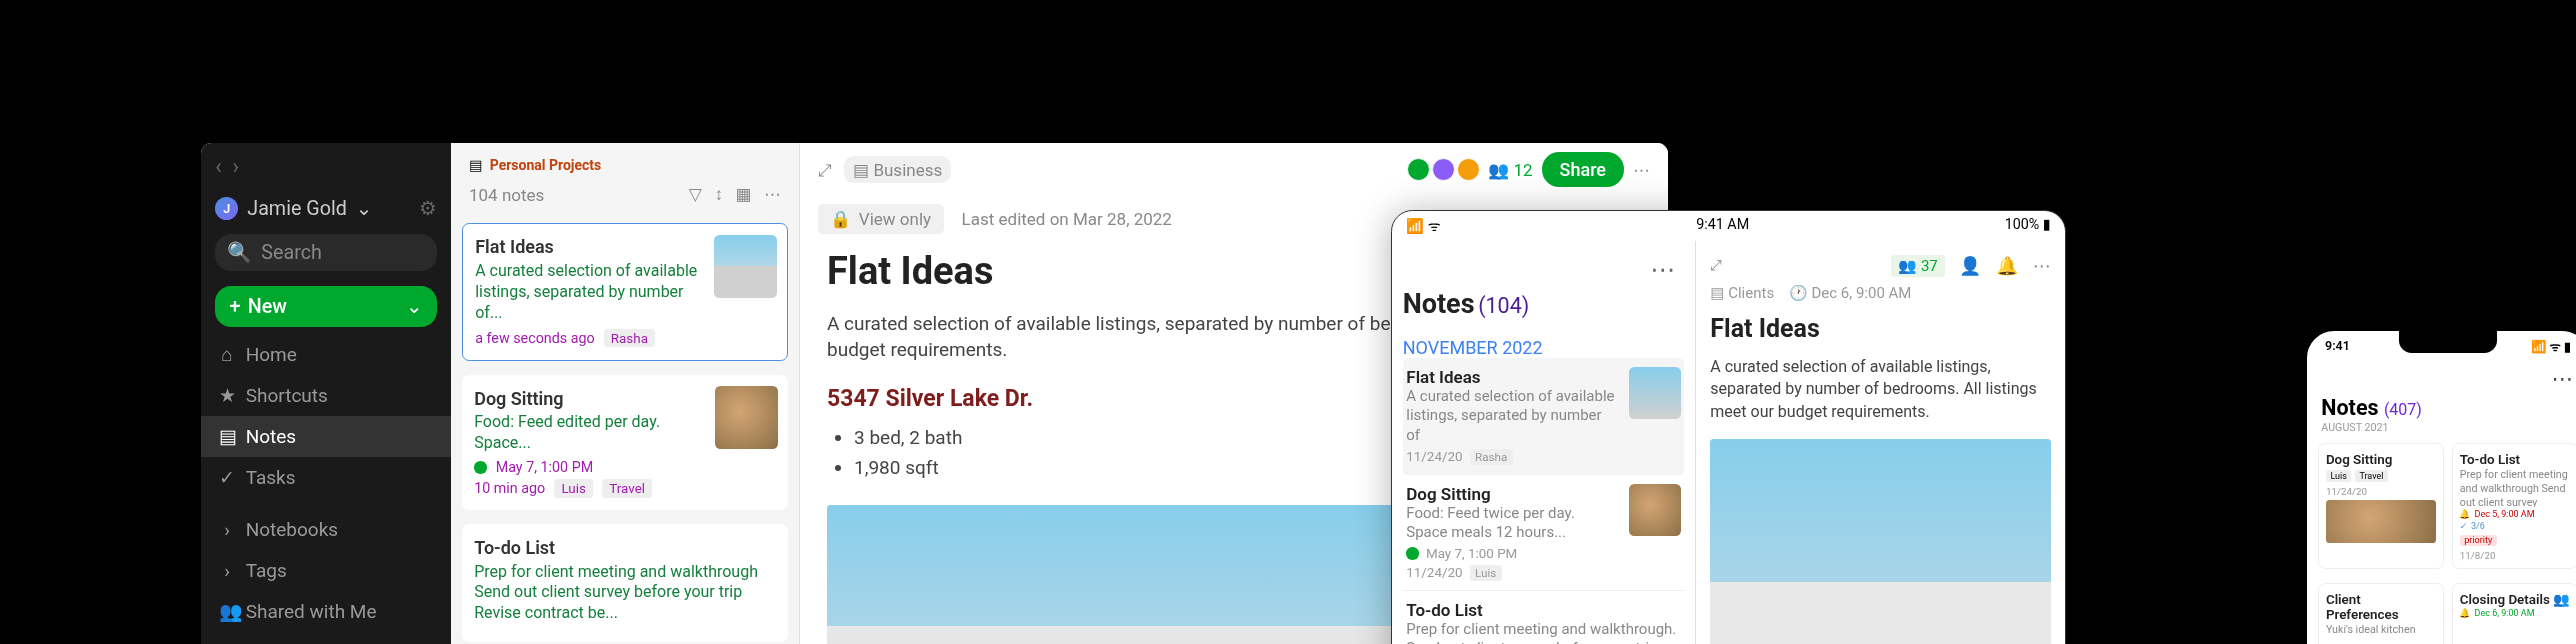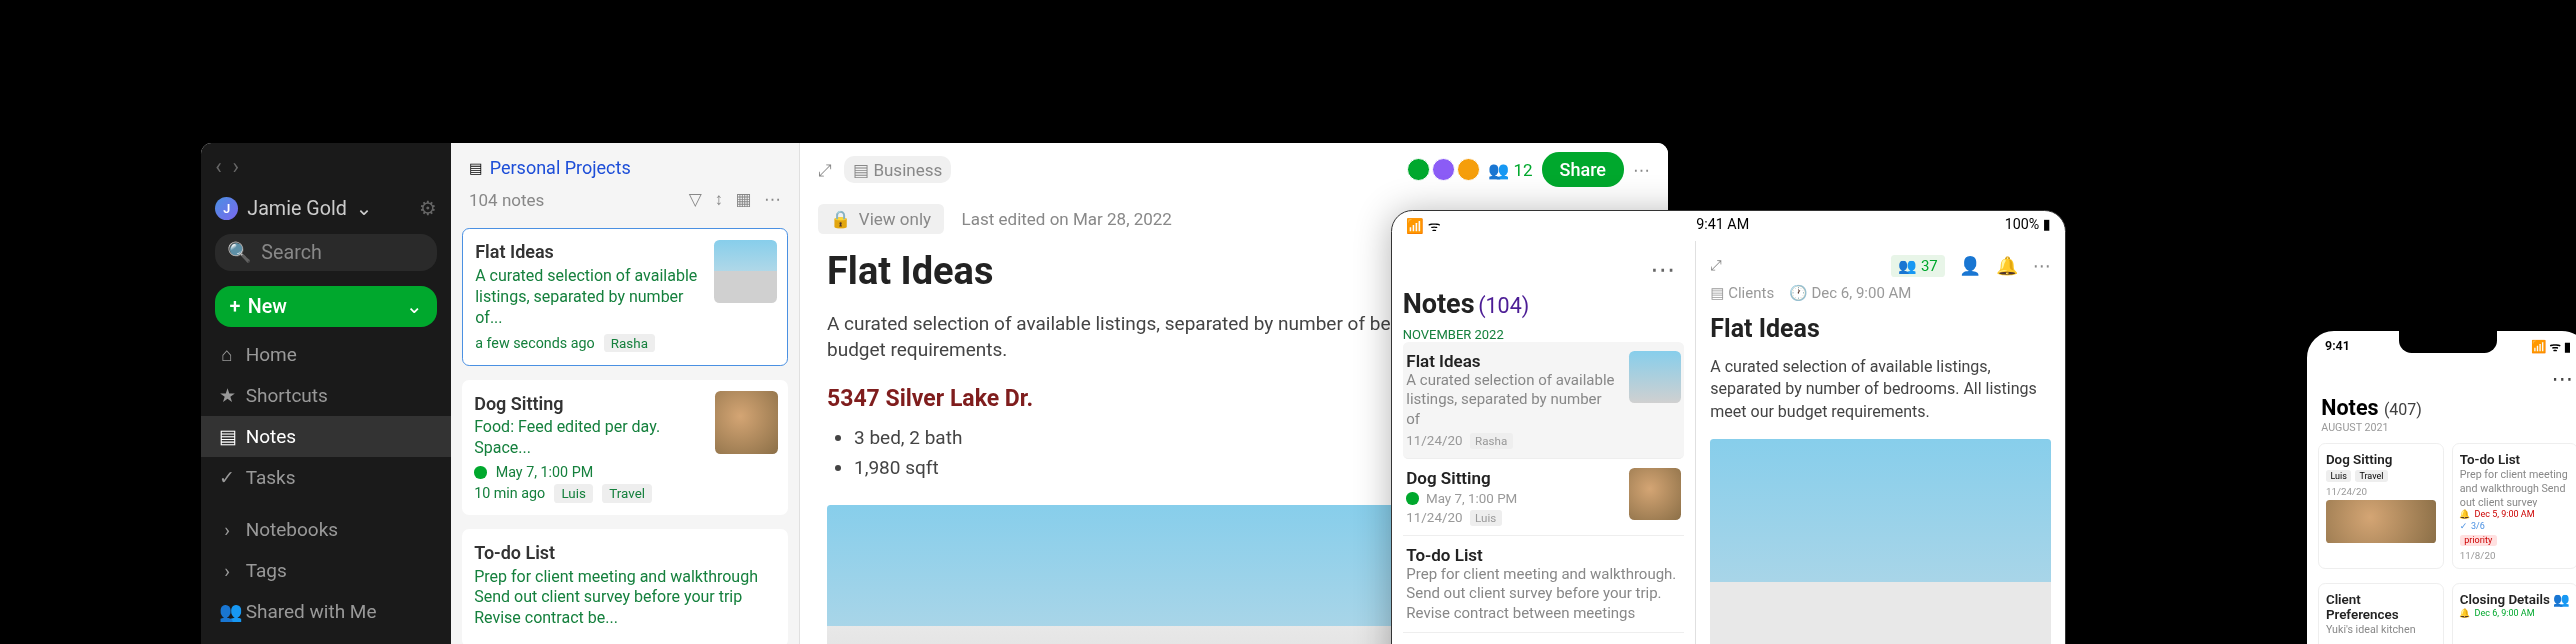--- a/index.html
+++ b/index.html
@@ -15,30 +15,30 @@
 .sb-avatar{width:23px;height:23px;border-radius:50%;background:linear-gradient(135deg,#4a90e2,#7b68ee);display:flex;align-items:center;justify-content:center;color:#fff;font-size:12.5px;font-weight:600}
 .sb-search{margin:7.2px 14.3px;background:#2a2a2a;border-radius:16px;padding:7.2px 12.5px;display:flex;align-items:center;gap:9px;color:#888}
 .sb-new{margin:7.2px 14.3px;background:#00a82d;color:#fff;border-radius:16px;padding:9px 14.3px;display:flex;align-items:center;justify-content:space-between;font-weight:500}
 .sb-item{padding:9px 18px;display:flex;align-items:center;gap:10.7px;font-size:19px}
 .sb-item.active{background:#333;color:#fff}
 .sb-icon{width:16px;display:inline-block;text-align:center}
 .sb-gear{margin-left:auto;color:#666}
 
 .notelist{width:349px;background:#f5f5f5;border-right:0.9px solid #e0e0e0;display:flex;flex-direction:column}
 .nl-header{padding:14.3px 18px 7.2px;display:flex;align-items:center;gap:7.2px}
-.nl-title{font-size:18px;font-weight:400;color:#1d4ed8}
+.nl-title{font-size:14px;font-weight:700;color:#c2410c}
 .nl-meta{padding:3.6px 18px 10.7px;display:flex;align-items:center;justify-content:space-between;color:#888;font-size:17px}
 .nl-icons{display:flex;gap:12.5px}
 .note-card{background:#fff;margin:7.2px 10.7px;border-radius:7.2px;padding:12.5px;position:relative}
 .note-card.sel{border:1.8px solid #4a90e2}
 .nc-title{font-size:18px;font-weight:600;color:#333;margin-bottom:3.6px}
 .nc-body{font-size:16px;color:#15803d;line-height:1.3;margin-bottom:5.4px;padding-right:72px}
 .nc-thumb{position:absolute;right:10.7px;top:10.7px;width:63px;height:63px;border-radius:5.4px;background:linear-gradient(#87ceeb,#b0d8e8 50%,#d0d0d0 50%)}
 .nc-thumb.dog{background:radial-gradient(circle at 40% 40%,#d4a574,#8b6f47)}
-.nc-footer{font-size:14.3px;color:#15803d;display:flex;gap:9px;align-items:center}
+.nc-footer{font-size:14.3px;color:#a21caf;display:flex;gap:9px;align-items:center}
 .nc-tag{background:#eee;padding:1.8px 7.2px;border-radius:3.6px;font-size:13.4px}
 .nc-dot{width:12.5px;height:12.5px;border-radius:50%;background:#00a82d;display:inline-block}
 
 .editor{flex:1;background:#fff;display:flex;flex-direction:column}
 .ed-top{display:flex;align-items:center;padding:9px 18px;gap:12.5px;color:#888;font-size:17px}
 .ed-crumb{background:#f0f0f0;padding:3.6px 9px;border-radius:10px}
 .ed-people{margin-left:auto;display:flex;align-items:center;gap:9px}
 .ed-av{width:23px;height:23px;border-radius:50%;margin-left:-7.2px;border:1.8px solid #fff}
 .ed-share{background:#00a82d;color:#fff;padding:7.2px 18px;border-radius:17px;font-weight:500;font-size:18px}
 .ed-status{padding:7.2px 18px 14.3px;display:flex;align-items:center;gap:18px;color:#888;font-size:17px}
@@ -51,21 +51,21 @@
 .ed-img{margin-top:21.5px;height:268px;background:linear-gradient(#87ceeb 0%,#a8d5e8 45%,#e8e8e8 45%,#d0d0d0 100%);border-radius:3.6px;position:relative}
 
 
 .tablet{left:1391px;top:210px;width:675px;height:626px;border:1.8px solid #333;border-radius:21.5px}
 .tb-status{display:flex;justify-content:space-between;padding:5.4px 14.3px;font-size:14.3px;color:#000}
 .tb-body{display:flex;height:calc(100% - 27px)}
 .tb-list{width:304px;border-right:0.9px solid #e0e0e0;padding:10.7px}
 .tb-more{text-align:right;color:#666;font-size:25px;letter-spacing:1.8px;padding:3.6px 7.2px}
 .tb-title{font-size:27px;font-weight:700;color:#222}
 .tb-count{color:#4c1d95;font-weight:400;font-size:21.5px}
-.tb-month{font-size:13px;color:#15803d;text-transform:uppercase;margin-top:7px}
+.tb-month{font-size:18px;color:#3b82f6;text-transform:uppercase;margin-top:17px}
 .tb-card{padding:9px 3.6px;border-bottom:0.9px solid #eee;position:relative}
 .tb-card.sel{background:#f5f5f5;border-radius:5.4px}
 .tb-ct{font-size:17px;font-weight:600;color:#222}
 .tb-cb{font-size:15px;color:#888;line-height:1.3;padding-right:63px}
 .tb-thumb{position:absolute;right:3.6px;top:9px;width:52px;height:52px;border-radius:5.4px;background:linear-gradient(#87ceeb,#d0d0d0)}
 .tb-thumb.dog{background:radial-gradient(circle at 40% 40%,#d4a574,#8b6f47)}
 .tb-foot{font-size:13.4px;color:#999;margin-top:3.6px;display:flex;gap:7.2px;align-items:center}
 .tb-tag{background:#eee;padding:0.9px 5.4px;border-radius:2.7px;font-size:11.6px}
 .tb-editor{flex:1;padding:14.3px}
 .tb-ehead{display:flex;justify-content:space-between;align-items:center;margin-bottom:7.2px;color:#888}
@@ -75,21 +75,21 @@
 .tb-h1{font-size:25px;font-weight:700;color:#222;margin-bottom:12.5px}
 .tb-p{font-size:16px;color:#444;line-height:1.4;margin-bottom:16px}
 .tb-img{height:358px;background:linear-gradient(#87ceeb 0%,#a8d5e8 40%,#e8e8e8 40%);border-radius:3.6px}
 
 
 .phone{left:2305px;top:329px;width:286px;height:537px;border:2.7px solid #000;border-radius:29px}
 .ph-status{display:flex;justify-content:space-between;padding:7.2px 18px;font-size:12.5px;font-weight:600}
 .ph-notch{position:absolute;top:0;left:50%;transform:translateX(-50%);width:98px;height:21.5px;background:#000;border-radius:0 0 12.5px 12.5px}
 .ph-more{text-align:right;padding:3.6px 14.3px;font-size:21.5px;letter-spacing:1.8px;color:#444}
 .ph-title{padding:0 14.3px;font-size:21.5px;font-weight:700}
-.ph-count{color:#404040;font-weight:400;font-size:16px}
+.ph-count{color:#6d28d9;font-weight:400;font-size:16px}
 .ph-month{padding:1.8px 14.3px;font-size:10.7px;color:#999;text-transform:uppercase}
 .ph-grid{display:flex;gap:7.2px;padding:7.2px 10.7px}
 .ph-card{flex:1;border:0.9px solid #eee;border-radius:7.2px;padding:7.2px;font-size:11.6px}
 .ph-ct{font-weight:600;font-size:13.4px;color:#222;margin-bottom:1.8px}
 .ph-cb{color:#888;font-size:10.7px;line-height:1.3;height:39px;overflow:hidden}
 .ph-tags{display:flex;gap:3.6px;margin:3.6px 0}
 .ph-tag{background:#eee;padding:0.9px 4.5px;border-radius:2.7px;font-size:9px}
 .ph-tag.red{background:#ffe0e0;color:#c00}
 .ph-date{font-size:9.8px;color:#999}
 .ph-thumb{height:43px;background:radial-gradient(circle at 40% 40%,#d4a574,#8b6f47);border-radius:3.6px;margin-top:3.6px}
@@ -255,20 +255,21 @@
         <div class="tb-ct">Flat Ideas</div>
         <div class="tb-cb">A curated selection of available listings, separated by number of</div>
         <div class="tb-thumb"></div>
         <div class="tb-foot">
             <span>11/24/20</span>
             <span class="tb-tag">Rasha</span>
           </div>
       </div>
       <div class="tb-card">
         <div class="tb-ct">Dog Sitting</div>
+        <div class="tb-cb">Food: Feed twice per day. Space meals 12 hours...</div>
         <div class="tb-thumb dog"></div>
         <div class="tb-foot">
             <span class="nc-dot"></span>
             <span>May 7, 1:00 PM</span>
           </div>
         <div class="tb-foot">
             <span>11/24/20</span>
             <span class="tb-tag">Luis</span>
           </div>
       </div>

